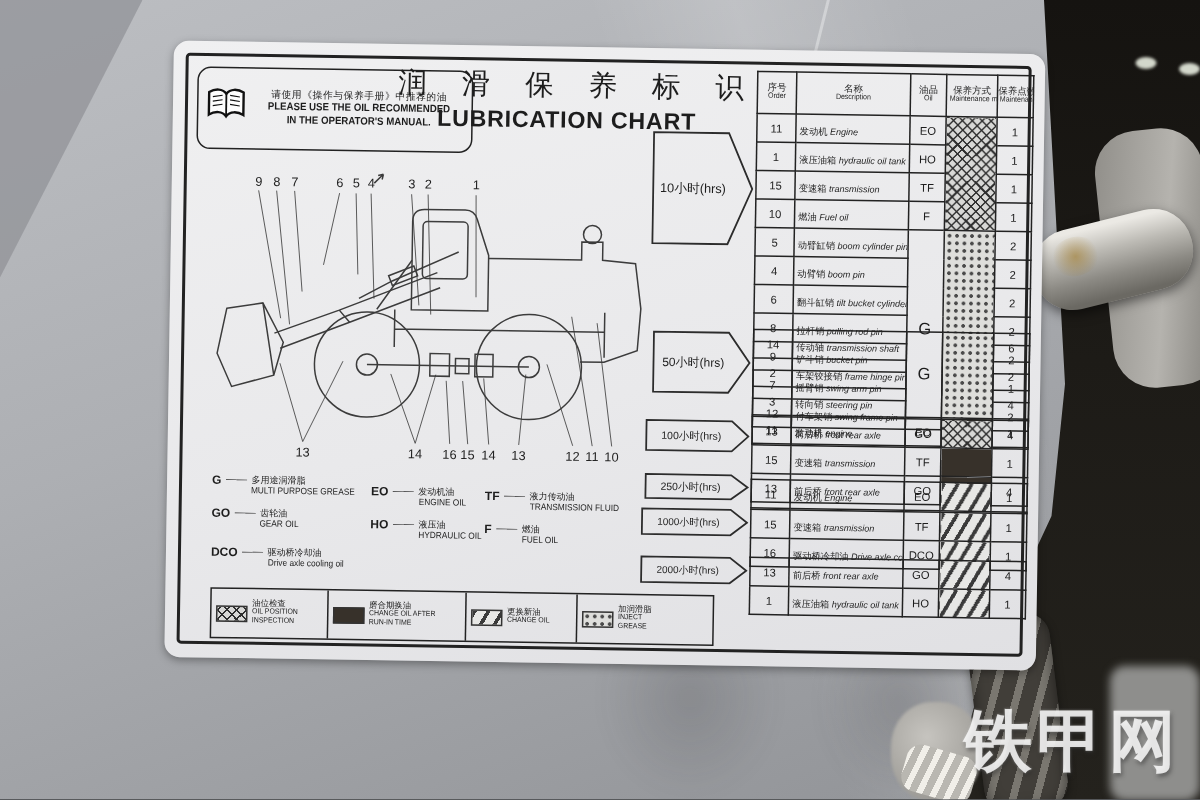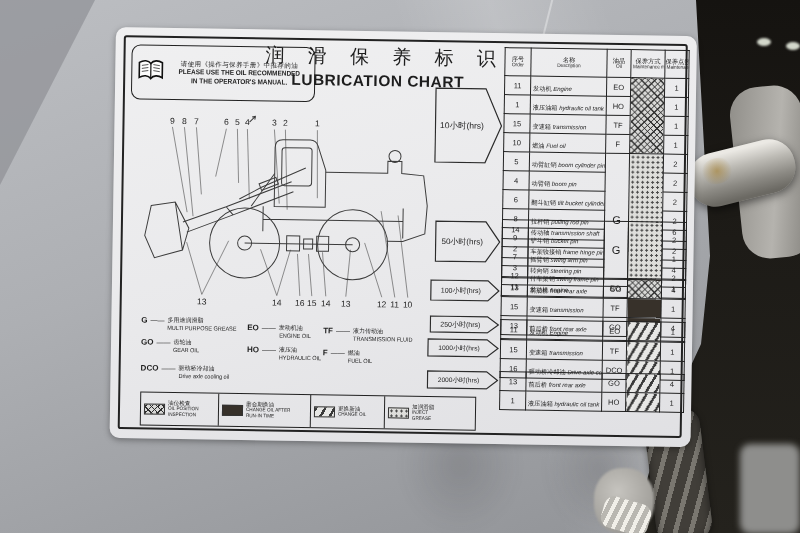--- a/index.html
+++ b/index.html
@@ -575,13 +575,14 @@
           <span class="ml-swatch pat-grease"></span>
           <span class="ml-txt">
             <div class="ml-zh">加润滑脂</div>
             <div class="ml-en">INJECT</div>
             <div class="ml-en">GREASE</div>
           </span>
         </div>
       </div>
   </div>
 
+  <div id="watermark">铁甲网</div>
 </div>
 
 </body></html>

